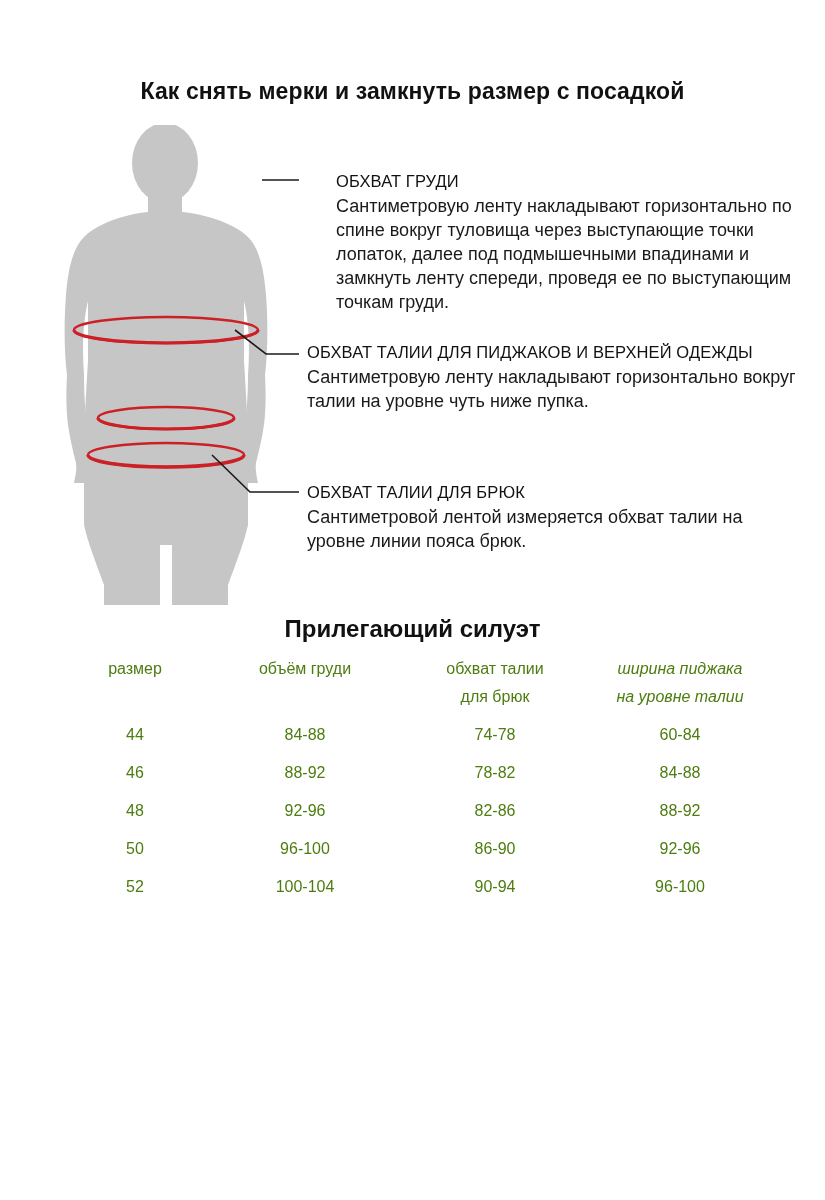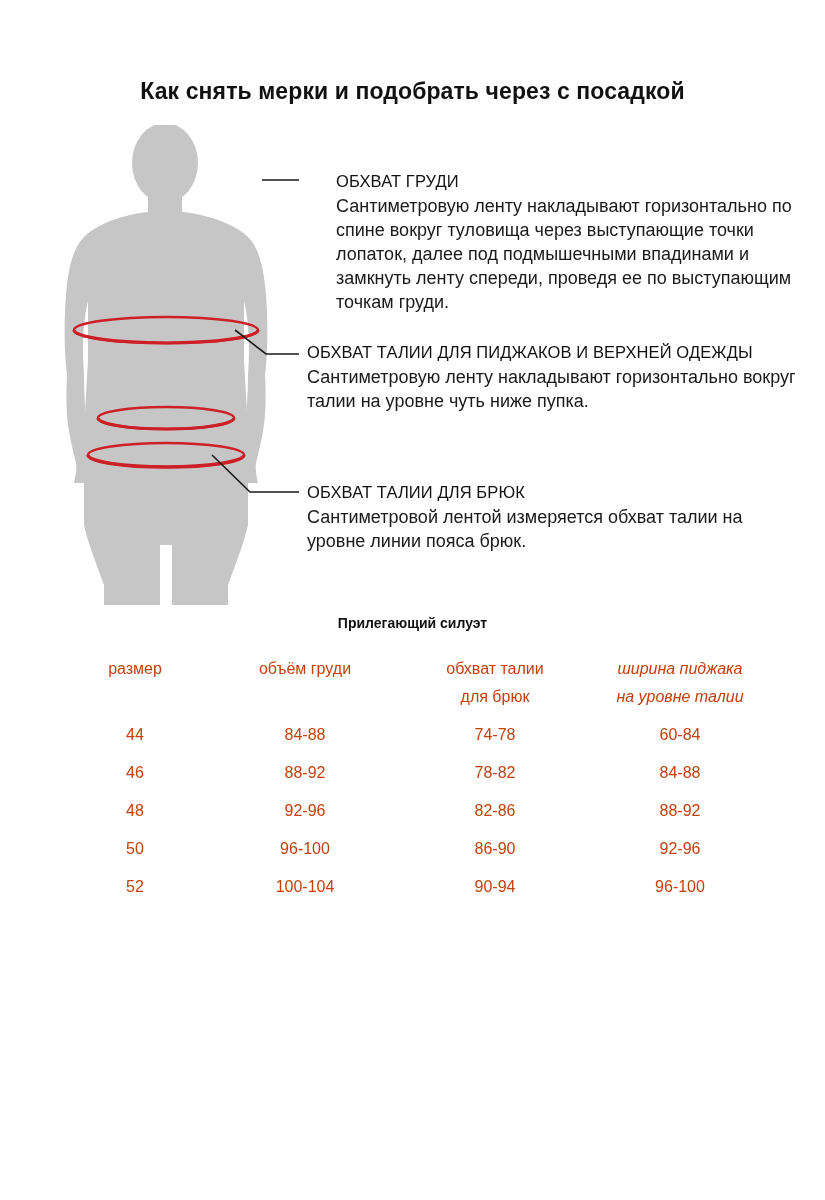--- a/index.html
+++ b/index.html
@@ -77,38 +77,38 @@
     pointer-events: none;
   }
 
   
   .table-title {
     position: absolute;
     top: 615px;
     left: 0;
     width: 825px;
     text-align: center;
-    font-size: 14px;
+    font-size: 24px;
     font-weight: bold;
     color: #111111;
   }
 
   .size-table {
     position: absolute;
     top: 660px;
     left: 60px;
     width: 710px;
     border-collapse: collapse;
   }
   .size-table th,
   .size-table td {
     font-size: 16px;
     font-weight: normal;
     text-align: center;
-    color: #c2410c;
+    color: #4d7c0f;
     padding: 0;
     height: 38px;
     vertical-align: middle;
   }
   .size-table th {
     height: 22px;
   }
   .size-table th .sub {
     display: block;
     height: 38px;
@@ -117,21 +117,21 @@
   .col-size    { width: 150px; }
   .col-chest   { width: 190px; }
   .col-waist   { width: 190px; }
   .col-jacket  { width: 180px; font-style: italic; }
 </style>
 </head>
 <body>
 
 <div class="page">
 
-  <div class="title">Как снять мерки и подобрать через с посадкой</div>
+  <div class="title">Как снять мерки и замкнуть размер с посадкой</div>
 
   <div class="figure-area">
     <svg width="300" height="480" viewBox="0 0 300 480" xmlns="http://www.w3.org/2000/svg">
       <g fill="#c6c6c6">
 
         <ellipse cx="143" cy="38" rx="33" ry="40"></ellipse>
 
         <rect x="126" y="68" width="34" height="24"></rect>
 
         <path d="M143 86

